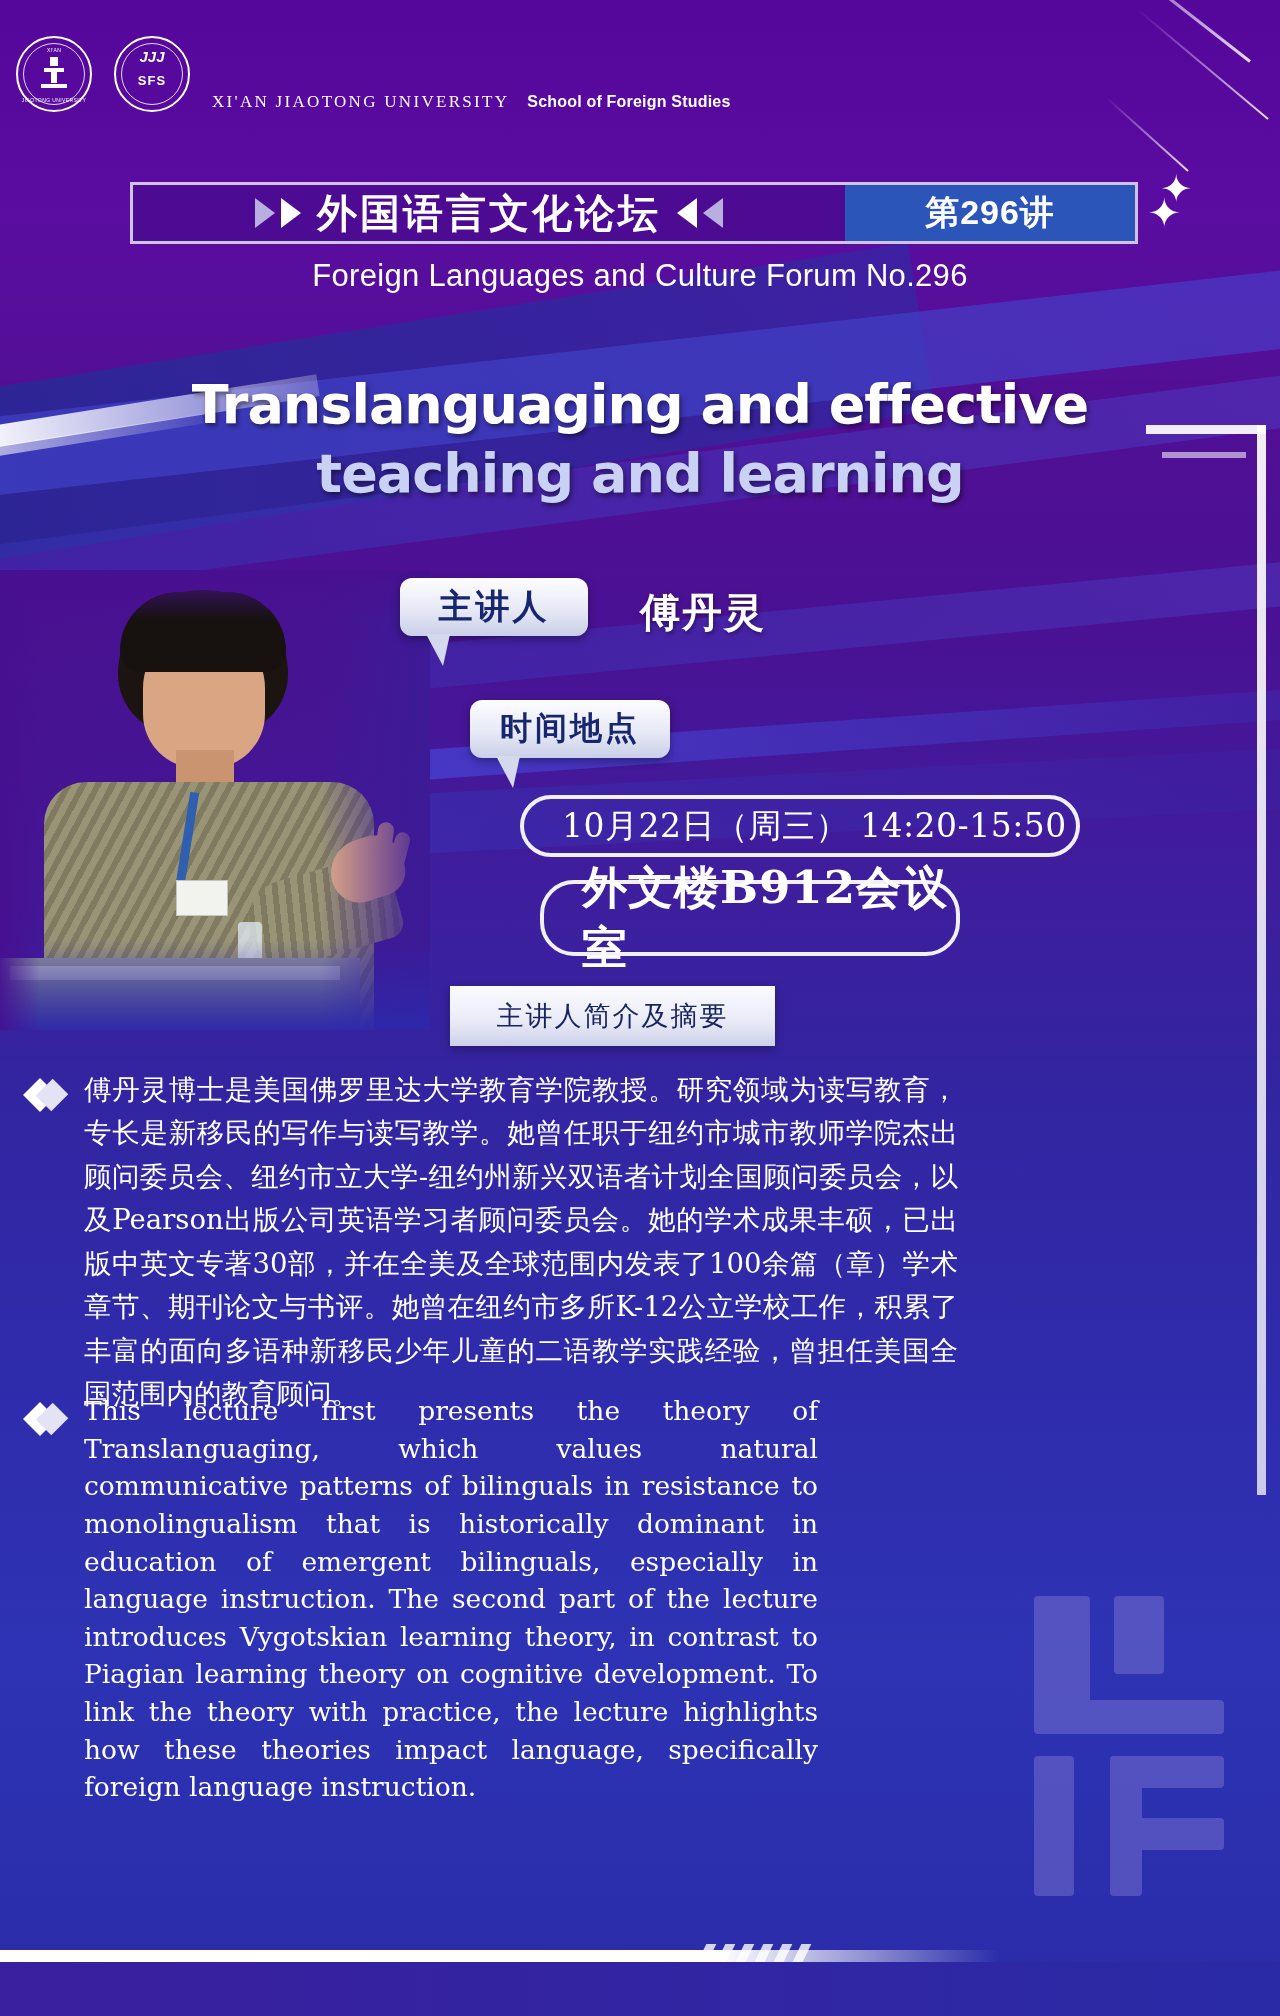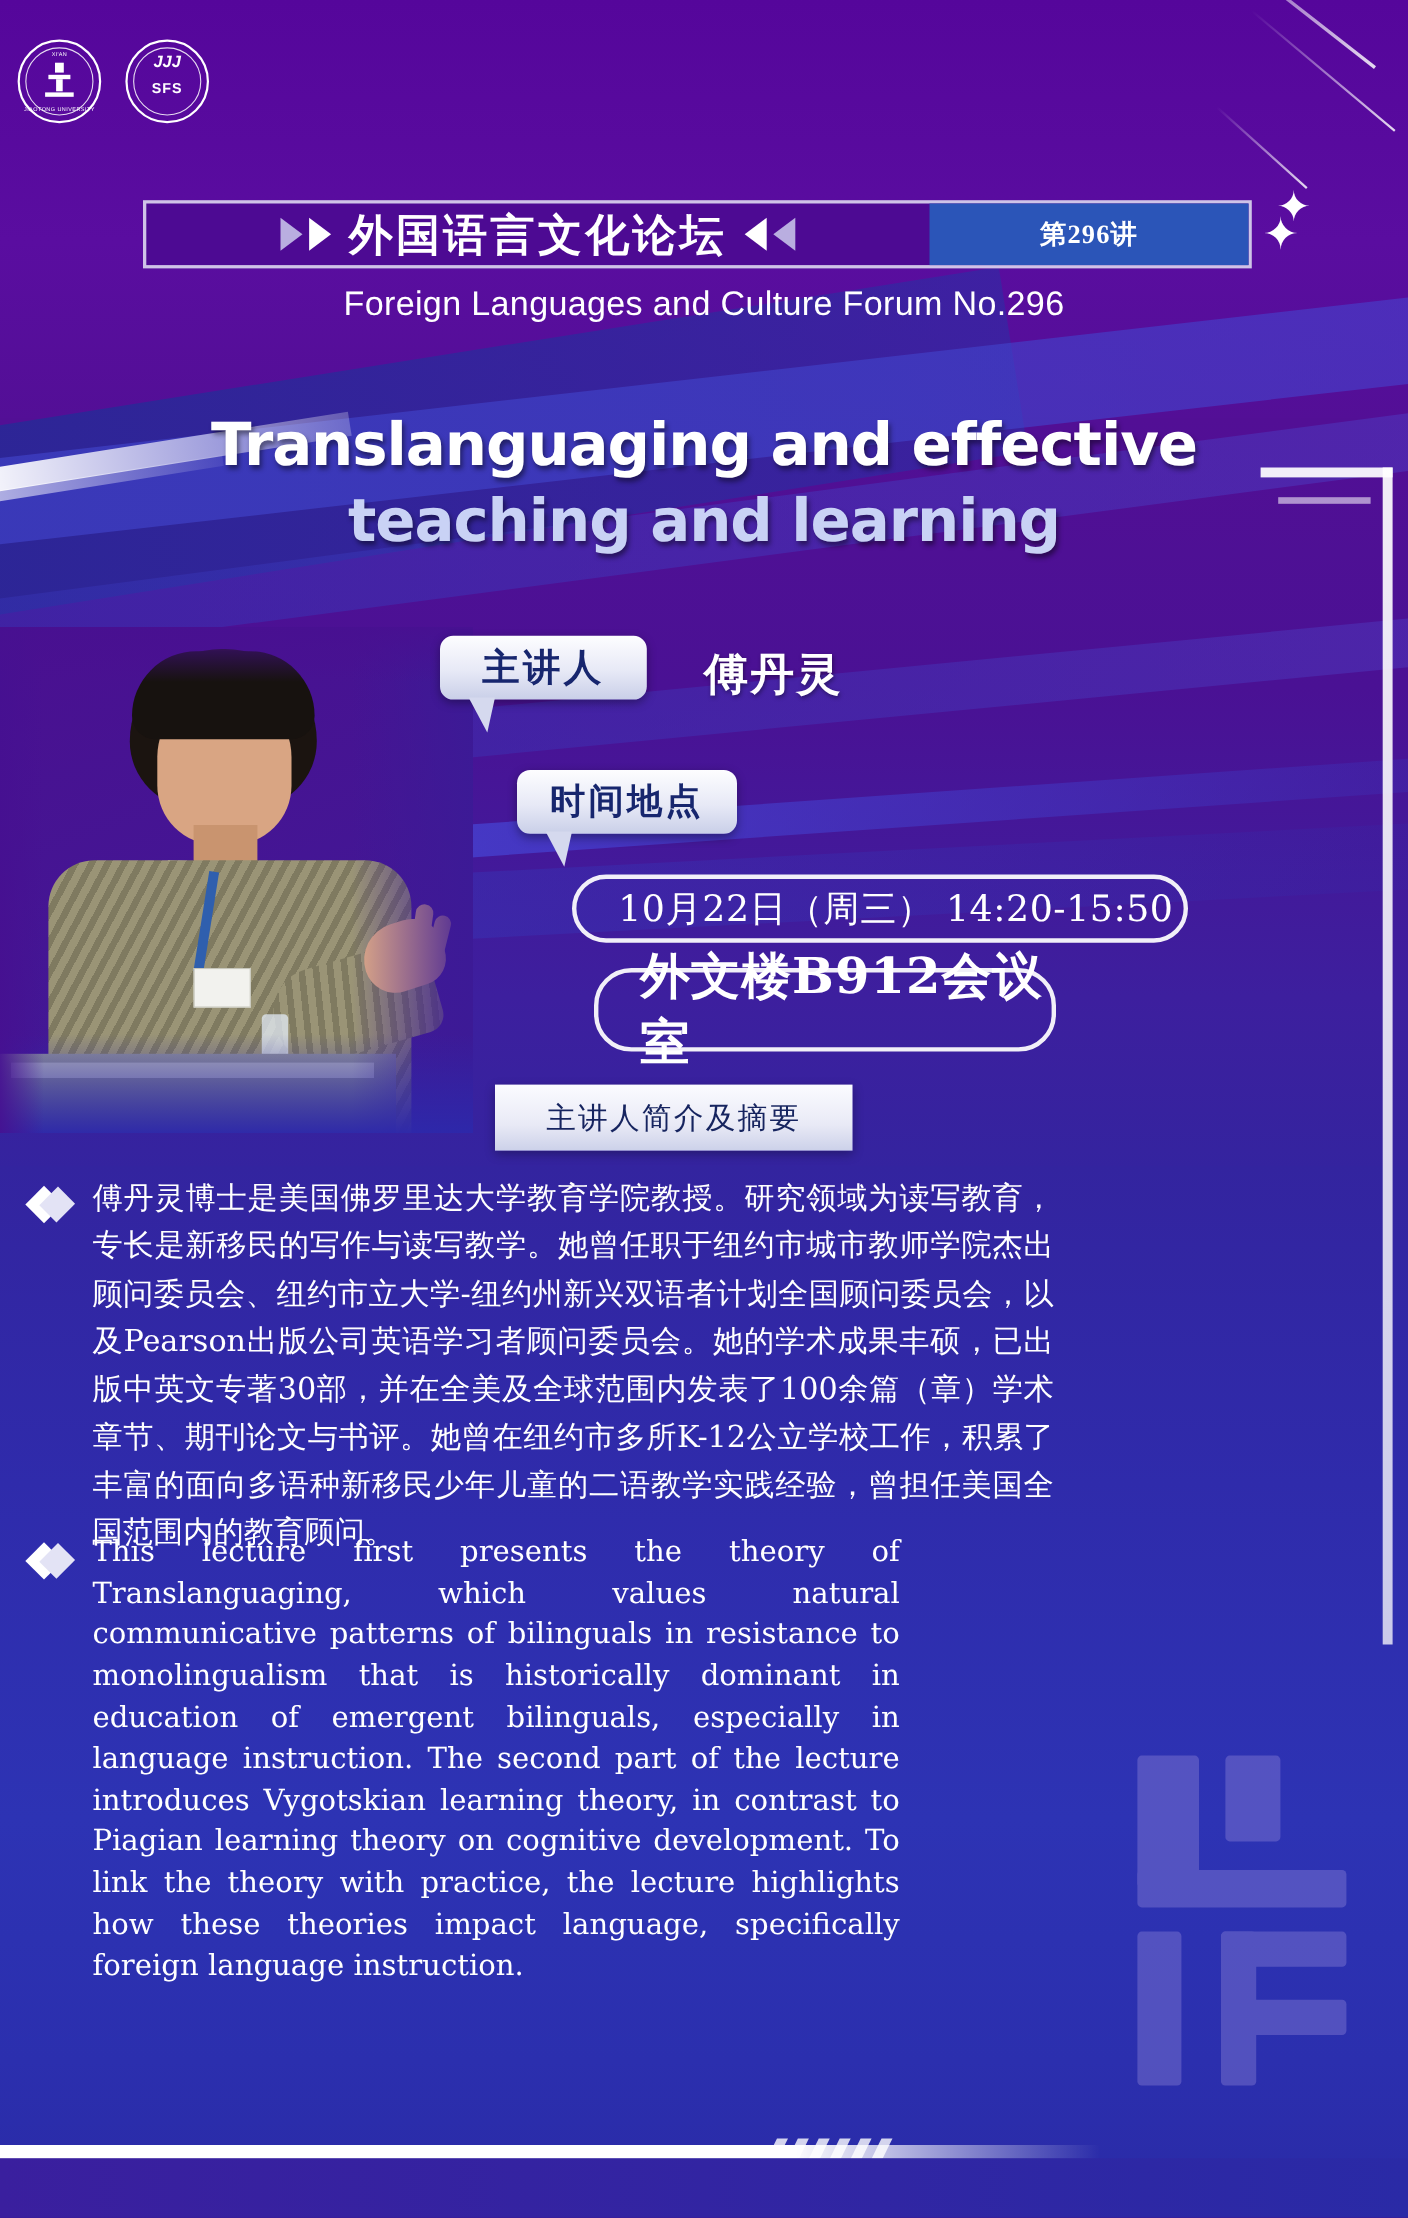--- a/index.html
+++ b/index.html
@@ -113,22 +113,22 @@
   .forum-left { flex:1; display:flex; align-items:center; justify-content:center; gap:16px; }
   .tri { width:0; height:0; border-top:15px solid transparent; border-bottom:15px solid transparent; }
   .tri-r-d { border-left:20px solid #b9aee0; }
   .tri-r-w { border-left:20px solid #ffffff; }
   .tri-l-w { border-right:20px solid #ffffff; }
   .tri-l-d { border-right:20px solid #b9aee0; }
   .forum-cn { color:#fff; font-size:40px; font-weight:bold; letter-spacing:3px;
      font-family:"DejaVu Sans", sans-serif; }
   .forum-badge { width:290px; height:100%; background:#2b55b8; display:flex;
      align-items:center; justify-content:center; position:relative; }
-  .forum-badge span { color:#fff; font-size:24px; font-weight:bold; letter-spacing:1px;
-     font-family:Liberation Serif, serif; }
+  .forum-badge span { color:#fff; font-size:34px; font-weight:bold; letter-spacing:1px;
+     font-family:Liberation Sans, sans-serif; }
   .badge-star { position:absolute; right:-46px; top:50%; transform:translateY(-50%);
      color:#fff; font-size:40px; }
   .forum-en { position:absolute; left:0; right:0; top:258px; text-align:center;
      color:#fff; font-size:31px; letter-spacing:.3px; font-family:"Liberation Sans", sans-serif; }
 
   
   .title { position:absolute; left:90px; top:370px; width:1100px; text-align:center;
      color:#fff; font-size:54px; font-weight:bold; line-height:1.28;
      font-family:"DejaVu Sans", sans-serif; letter-spacing:-1px;
      text-shadow:2px 3px 5px rgba(0,0,0,.45); }
@@ -284,20 +284,24 @@
     </div>
     <div class="crest-txt">JIAOTONG UNIVERSITY</div>
   </div>
 
   <div class="crest">
     <div class="sfs-top">JJJ</div>
     <div class="sfs-lbl" style="top:58%;">SFS</div>
   </div>
 
   <div class="wordmark">
+    <div class="wm-line2">
+      <div class="wm-en1">XI'AN JIAOTONG UNIVERSITY</div>
+      <div class="wm-en2">School of Foreign Studies</div>
+    </div>
   </div>
 </div>
 
 <div class="forum-wrap">
   <div class="forum-left">
     <div style="display:flex;gap:6px;">
       <span class="tri tri-r-d"></span>
       <span class="tri tri-r-w"></span>
     </div>
     <div class="forum-cn">外国语言文化论坛</div>

